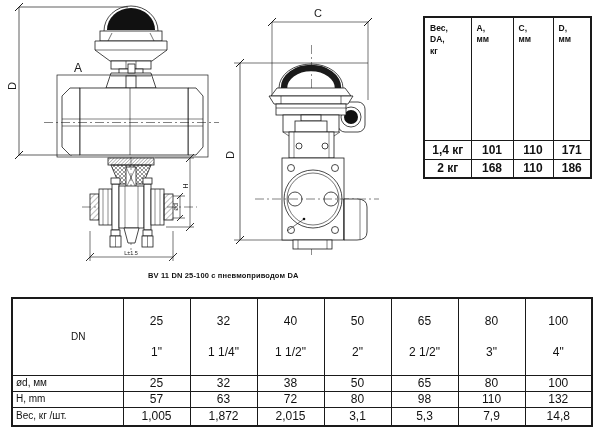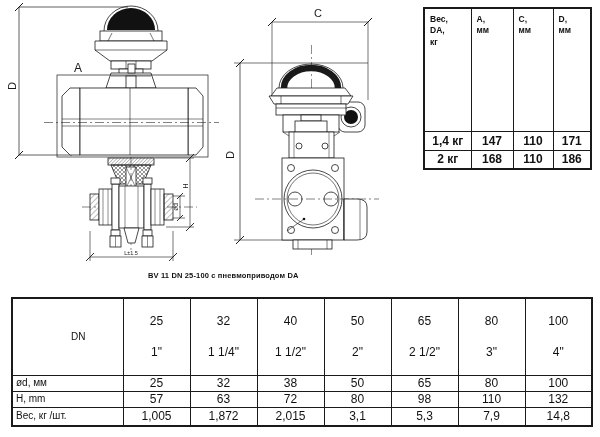--- a/index.html
+++ b/index.html
@@ -4,21 +4,21 @@
 <style>
   html,body{margin:0;padding:0;background:#fff;}
   .page{position:relative;width:600px;height:437px;background:#ffffff;overflow:hidden;
         font-family:"Liberation Sans",sans-serif;color:#111;}
   .drawing-svg{position:absolute;left:0;top:0;}
   svg text{font-family:"Liberation Sans",sans-serif;fill:#1a1a1a;stroke:none;}
   .caption{position:absolute;left:148px;top:271px;font-size:7.5px;font-weight:bold;
            letter-spacing:.15px;white-space:nowrap;}
   table{border-collapse:collapse;table-layout:fixed;position:absolute;background:#fff;}
   
-  .wt{left:423px;top:7px;width:169px;border:2px solid #1a1a1a;}
+  .wt{left:423px;top:16px;width:169px;border:2px solid #1a1a1a;}
   .wt th,.wt td{border:1.6px solid #1a1a1a;white-space:pre-line;padding:0;overflow:hidden;}
   .wt th{text-align:left;vertical-align:top;padding:5px 0 0 5px;font-size:8.5px;
          font-weight:bold;line-height:1.35;}
   .wt td{text-align:center;vertical-align:middle;font-size:12px;font-weight:bold;}
   .wt .hrow{height:123px;}
   .wt .drow{height:19px;}
   
   .dt{left:11px;top:297px;width:582px;border:2px solid #1a1a1a;}
   .dt td{border:1.6px solid #1a1a1a;font-size:12px;text-align:center;vertical-align:middle;
          padding:0;white-space:pre-line;line-height:1.25;overflow:hidden;}
@@ -230,21 +230,21 @@
 кг</th>
         <th>A,
 мм</th>
         <th>C,
 мм</th>
         <th>D,
 мм</th>
       </tr>
       <tr class="drow">
         <td>1,4 кг</td>
-        <td>147</td>
+        <td>101</td>
         <td>110</td>
         <td>171</td>
       </tr>
       <tr class="drow">
         <td>2 кг</td>
         <td>168</td>
         <td>110</td>
         <td>186</td>
       </tr>
     </tbody>

